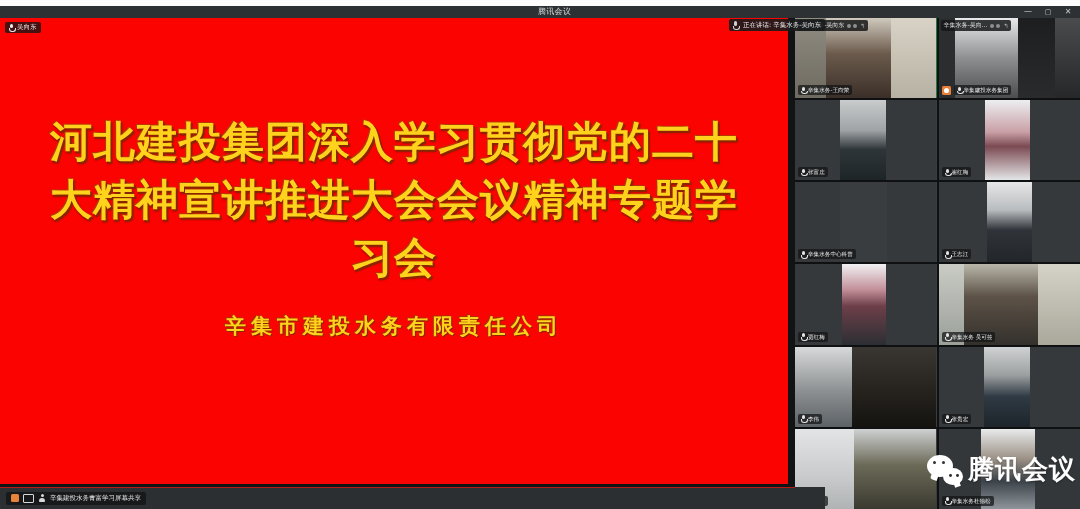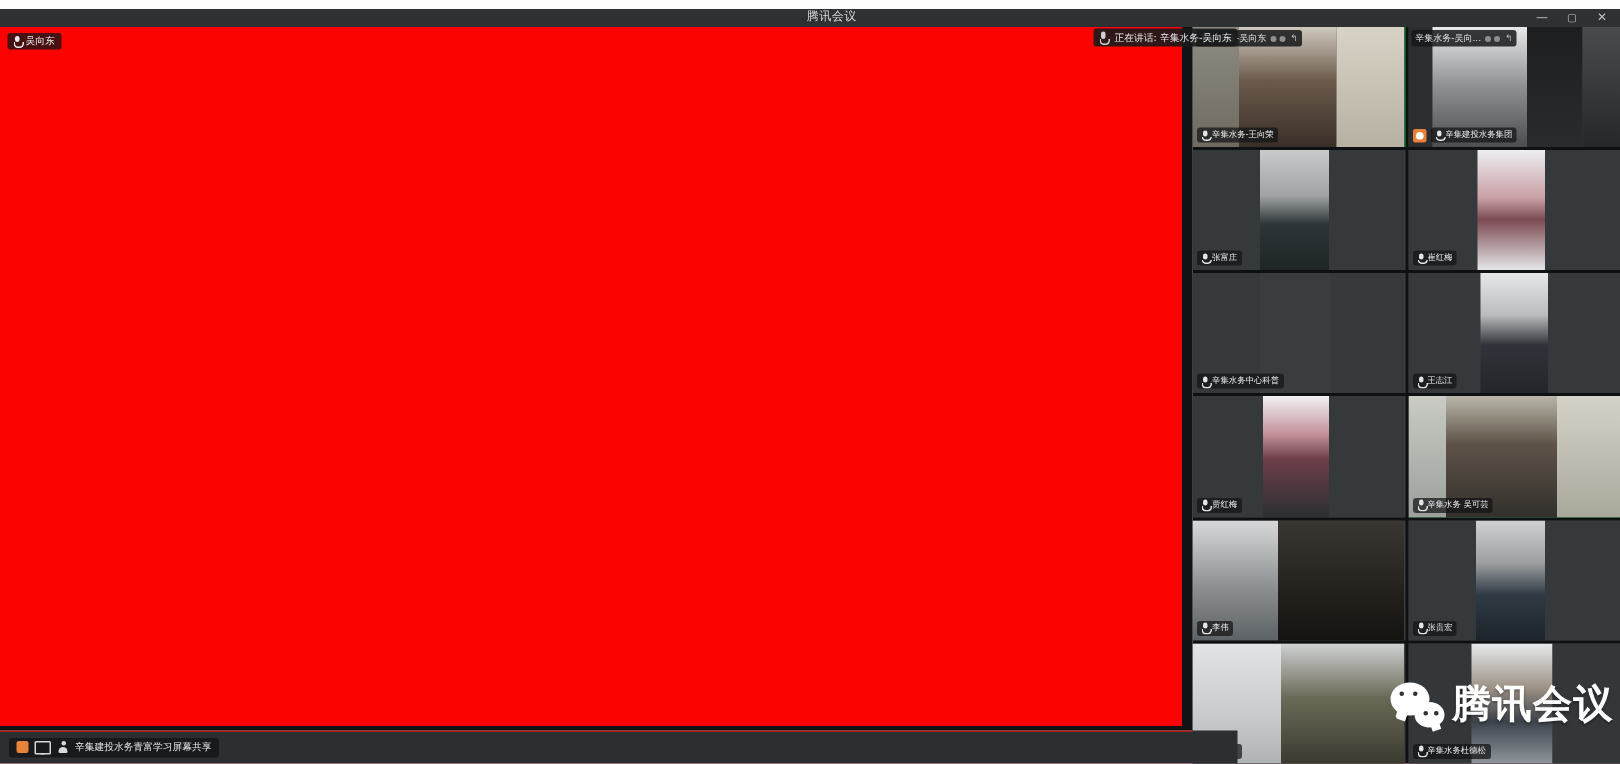--- a/index.html
+++ b/index.html
@@ -237,20 +237,22 @@
   <div class="winctl">
     <span class="mini">—</span>
     <span class="maxi">▢</span>
     <span class="clos">✕</span>
   </div>
 
   <div class="stage">
     <div class="share-slide">
 
       <div class="slide-body">
+        <div class="slide-title">河北建投集团深入学习贯彻党的二十大精神宣讲推进大会会议精神专题学习会</div>
+        <div class="slide-sub">辛集市建投水务有限责任公司</div>
       </div>
 
       <div class="share-chip">
         <span class="mic"></span>
         <span class="lbl">吴向东</span>
       </div>
     </div>
   </div>
 
   <div class="speaking-bar">

